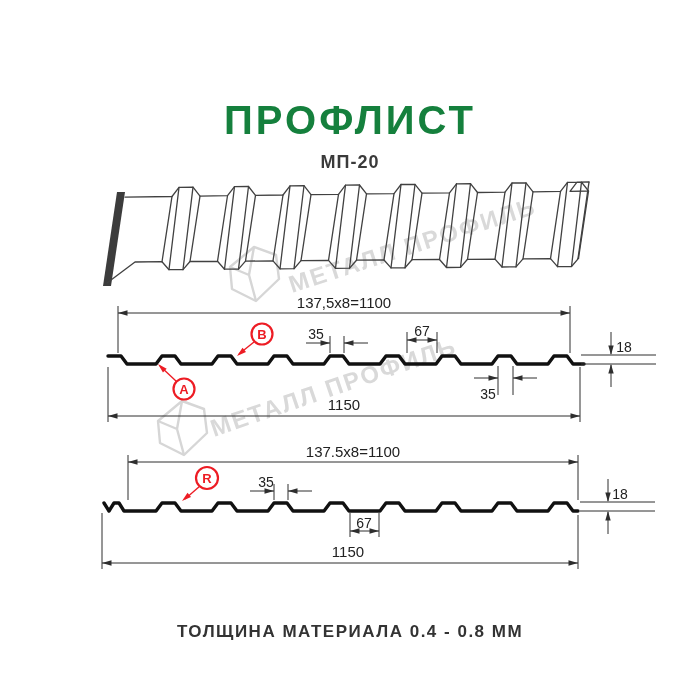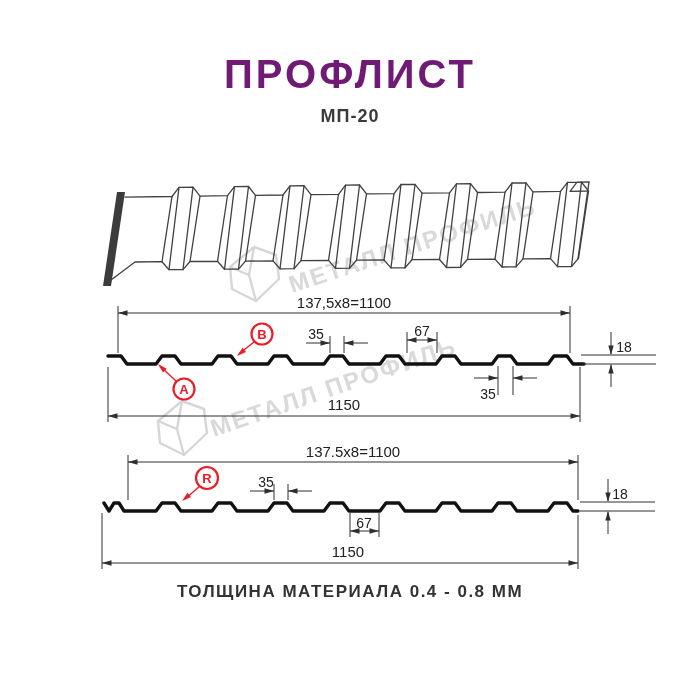--- a/index.html
+++ b/index.html
@@ -1,21 +1,21 @@
 <!DOCTYPE html>
 <html><head>
 <meta charset="utf-8">
 <style>
   html,body{margin:0;padding:0;background:#ffffff;}
   #page{position:relative;width:700px;height:700px;background:#fff;overflow:hidden;
         font-family:"Liberation Sans",sans-serif;}
   #hdr{position:absolute;top:52px;left:0;width:700px;text-align:center;}
-  #title{font-size:40px;font-weight:800;letter-spacing:3px;color:#701a75;}
+  #title{font-size:40px;font-weight:800;letter-spacing:3px;color:#15803d;margin-top:46px;}
   #subtitle{margin-top:9px;font-size:18px;font-weight:600;letter-spacing:1px;color:#3a3a3a;}
-  #ftr{position:absolute;top:582px;left:0;width:700px;text-align:center;
+  #ftr{position:absolute;top:622px;left:0;width:700px;text-align:center;
        font-size:17px;font-weight:600;letter-spacing:1.5px;color:#333;}
   svg{position:absolute;top:0;left:0;}
   .dim{font-size:15px;fill:#222;font-family:"Liberation Sans",sans-serif;}
   .dimS{font-size:14px;fill:#222;font-family:"Liberation Sans",sans-serif;}
   .lbl{font-size:13px;font-weight:bold;font-family:"Liberation Sans",sans-serif;}
   .wmtext{font-size:24px;font-weight:bold;letter-spacing:2px;
           font-family:"Liberation Sans",sans-serif;}
 </style>
 </head>
 <body>

